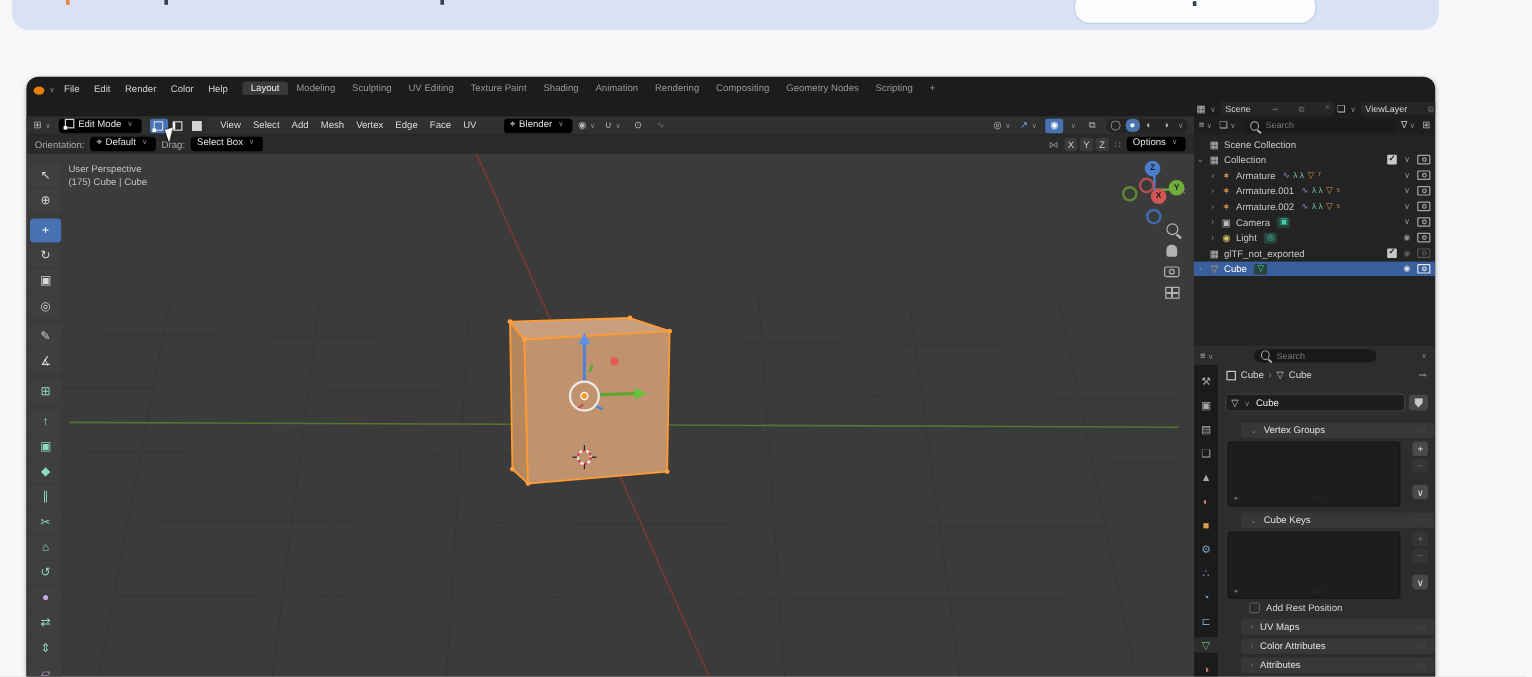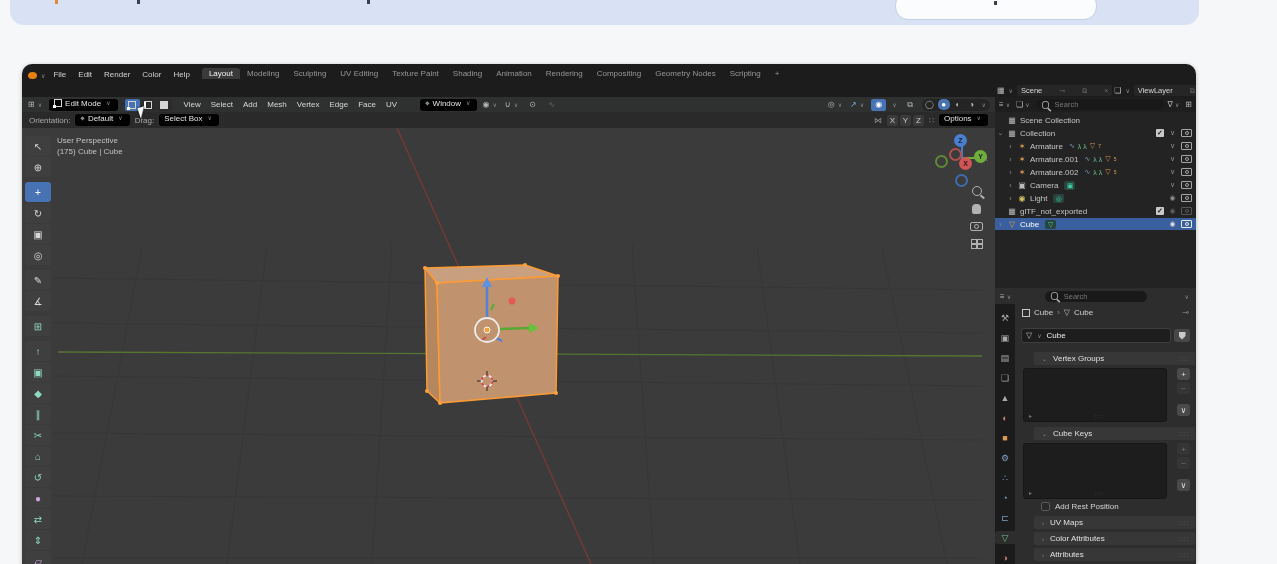--- a/index.html
+++ b/index.html
@@ -214,21 +214,21 @@
           <span class="hmenu">Select</span>
           <span class="hmenu">Add</span>
           <span class="hmenu">Mesh</span>
           <span class="hmenu">Vertex</span>
           <span class="hmenu">Edge</span>
           <span class="hmenu">Face</span>
           <span class="hmenu">UV</span>
         </span>
       <span class="dd" style="margin-left:14px">
         <span>⌖</span>
-        <span>Window</span>
+        <span>Blender</span>
         <span class="mini-v">∨</span>
       </span>
       <span class="hbtn">◉<span class="mini-v">∨</span></span>
       <span class="hbtn">∪<span class="mini-v">∨</span></span>
       <span class="hbtn">⊙</span>
       <span class="hbtn" style="color:#6a6a6a">∿</span>
       <span class="spacer"></span>
       <span class="hbtn">◎<span class="mini-v">∨</span></span>
       <span class="hbtn blue-ic">↗<span class="mini-v">∨</span></span>
       <span class="hbtn blue-bg">◉</span>

